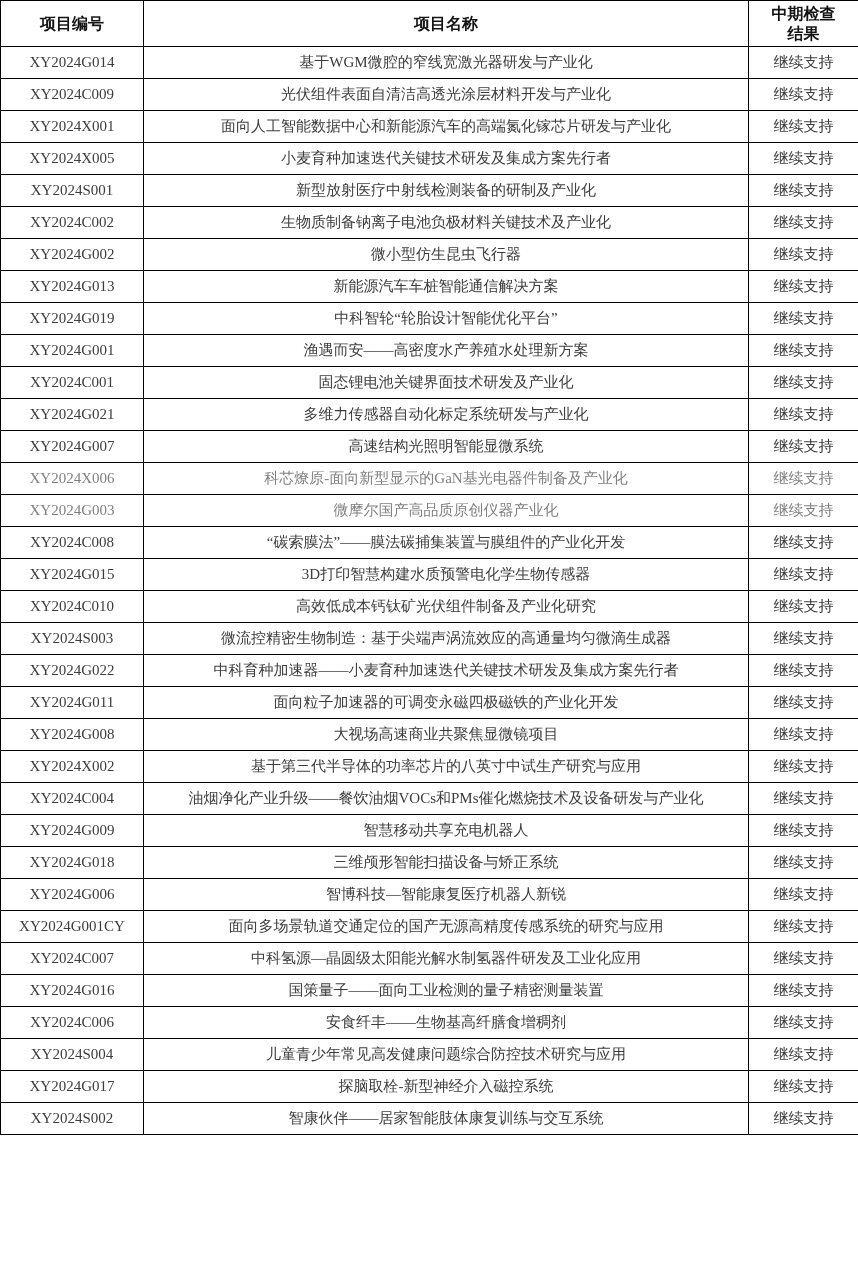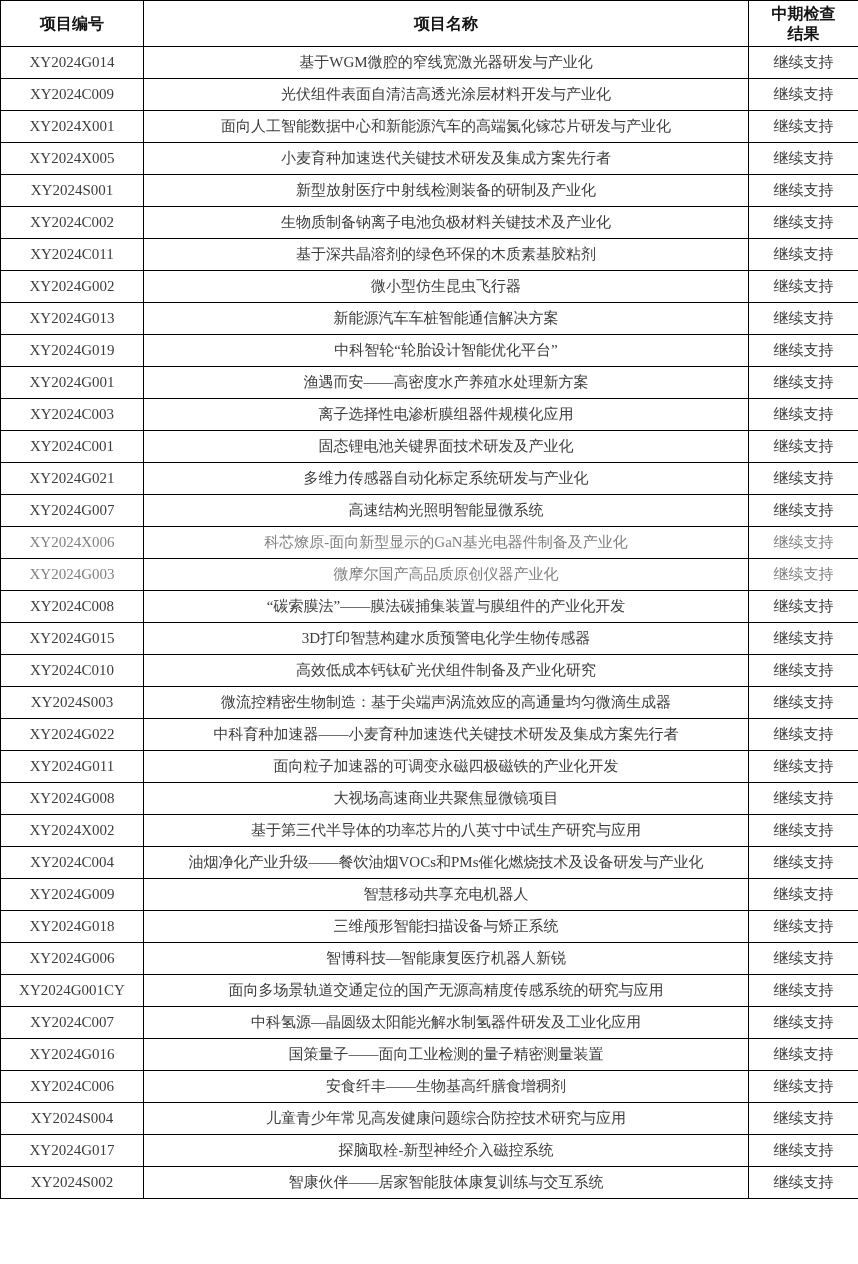--- a/index.html
+++ b/index.html
@@ -98,47 +98,37 @@
           <td>XY2024S001</td>
           <td>新型放射医疗中射线检测装备的研制及产业化</td>
           <td>继续支持</td>
         </tr>
         <tr>
           <td>XY2024C002</td>
           <td>生物质制备钠离子电池负极材料关键技术及产业化</td>
           <td>继续支持</td>
         </tr>
         <tr>
-          <td>XY2024C011</td>
-          <td>基于深共晶溶剂的绿色环保的木质素基胶粘剂</td>
-          <td>继续支持</td>
-        </tr>
-        <tr>
           <td>XY2024G002</td>
           <td>微小型仿生昆虫飞行器</td>
           <td>继续支持</td>
         </tr>
         <tr>
           <td>XY2024G013</td>
           <td>新能源汽车车桩智能通信解决方案</td>
           <td>继续支持</td>
         </tr>
         <tr>
           <td>XY2024G019</td>
           <td>中科智轮“轮胎设计智能优化平台”</td>
           <td>继续支持</td>
         </tr>
         <tr>
           <td>XY2024G001</td>
           <td>渔遇而安——高密度水产养殖水处理新方案</td>
-          <td>继续支持</td>
-        </tr>
-        <tr>
-          <td>XY2024C003</td>
-          <td>离子选择性电渗析膜组器件规模化应用</td>
           <td>继续支持</td>
         </tr>
         <tr>
           <td>XY2024C001</td>
           <td>固态锂电池关键界面技术研发及产业化</td>
           <td>继续支持</td>
         </tr>
         <tr>
           <td>XY2024G021</td>
           <td>多维力传感器自动化标定系统研发与产业化</td>

